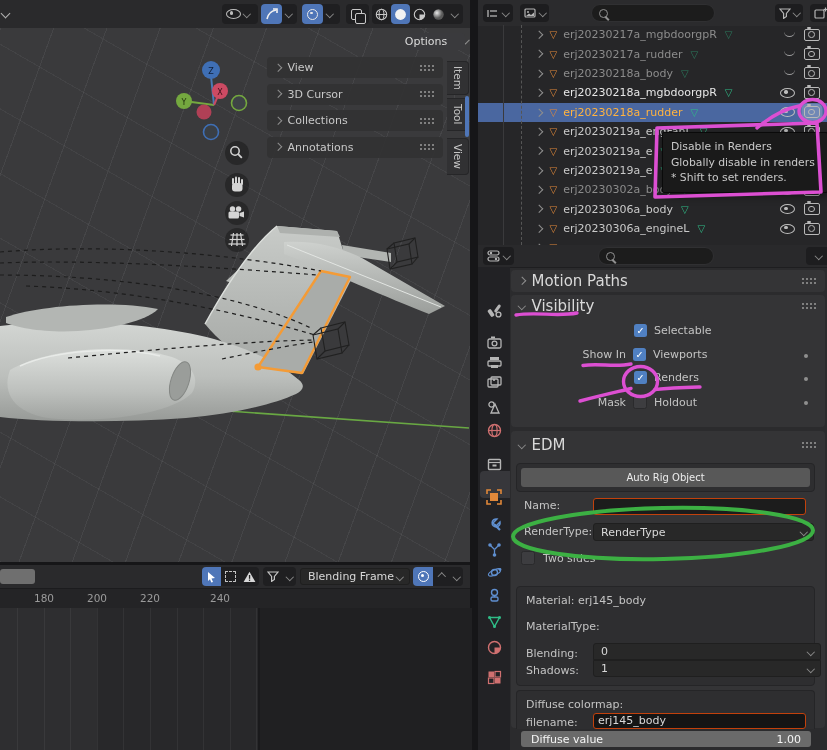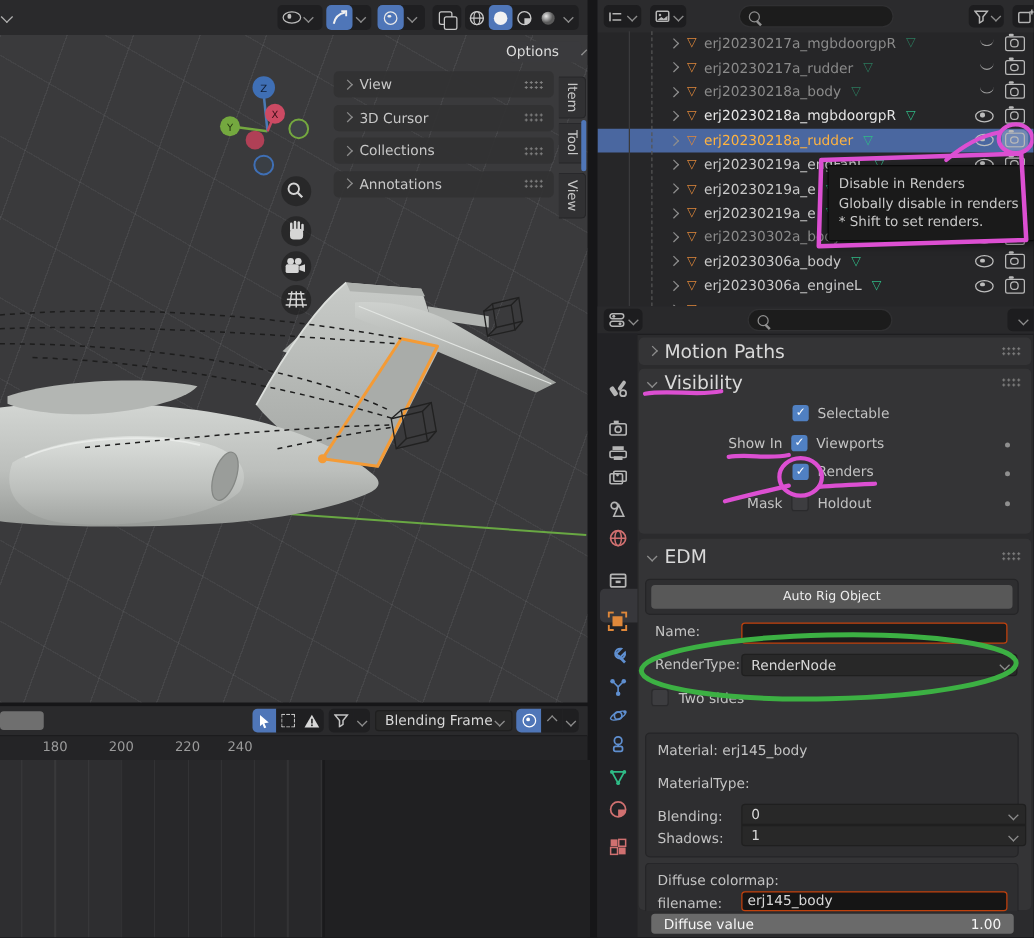--- a/index.html
+++ b/index.html
@@ -352,21 +352,21 @@
         </span>
       <span class="tlseg" style="width:13px;border-radius:0 4px 4px 0">
           <span class="chev sm"></span>
         </span>
     </div>
   </div>
   <div class="labels">
     <span class="flabel" style="left:24px">180</span>
     <span class="flabel" style="left:77px">200</span>
     <span class="flabel" style="left:130px">220</span>
-    <span class="flabel" style="left:172px">240</span>
+    <span class="flabel" style="left:200px">240</span>
   </div>
   <div class="abs" style="left:0;top:43px;width:97px;height:142px;background:#2e2e30"></div>
   <div class="abs" style="left:97px;top:43px;width:161px;height:142px;background:#28282a"></div>
   <div class="abs" style="left:258px;top:43px;width:212px;height:142px;background:#202022;border-left:2px solid #1a1a1c"></div>
   <div class="abs" style="left:0;top:43px;width:258px;height:142px;background-image:repeating-linear-gradient(90deg,rgba(255,255,255,.05) 0 1px,transparent 1px 26.6px);background-position-x:17px;pointer-events:none"></div>
 </div>
 
 <div id="outl" class="abs">
   <div id="outlh" class="flex" style="gap:7px;padding:0 5px">
     <span class="opill">
@@ -695,21 +695,21 @@
     <div class="prow" style="left:13px;top:68px">
         <span class="lbl">Name:</span>
       </div>
     <div class="tf" style="position:absolute;left:82px;top:67px;width:203px;height:15px">
       <span></span>
     </div>
     <div class="prow" style="left:13px;top:94px">
         <span class="lbl">RenderType:</span>
       </div>
     <div class="dd" style="position:absolute;left:82px;top:92px;width:205px;height:16px">
-      <span>RenderNode</span>
+      <span>RenderType</span>
       <span class="chev sm"></span>
     </div>
     <div class="prow" style="left:10px;top:120px;gap:8px">
       <span class="cbx un"></span>
       <span class="lbl">Two sides</span>
     </div>
 
     <div class="subbox" style="left:5px;top:155px;width:297px;height:98px">
       <div class="prow" style="left:9px;top:7px">
           <span class="lbl">Material: erj145_body</span>

